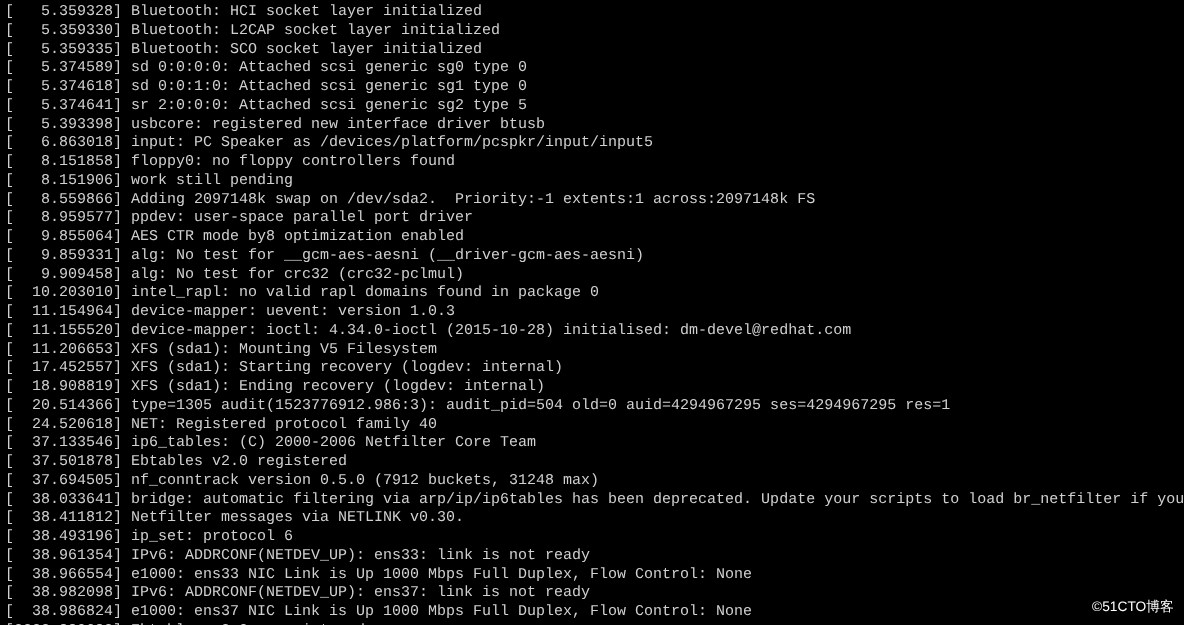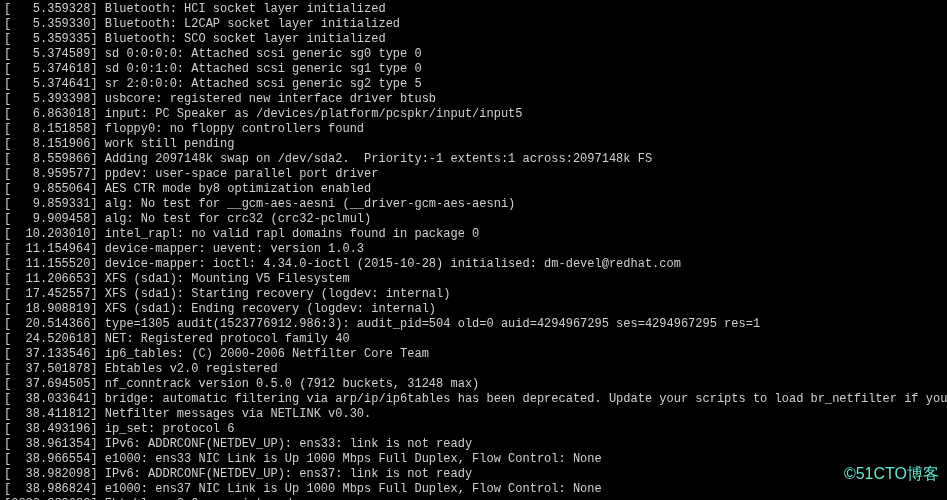--- a/index.html
+++ b/index.html
@@ -1,17 +1,17 @@
 <!DOCTYPE html>
 <html><head>
 <meta charset="utf-8">
 <style>
   html,body{margin:0;padding:0;background:#000;color:#d0d0d0;font-family:"Courier New",Courier,monospace;font-size:12px;line-height:1.25;width:947px;height:500px;overflow:hidden}
   .terminal{padding:2px 4px;white-space:pre}
   .line{display:block}
-  .watermark{position:absolute;right:8px;bottom:16px;color:#5eead4;font-family:Arial,sans-serif;font-size:16px}
+  .watermark{position:absolute;right:8px;bottom:6px;color:#ffffff;font-family:Arial,sans-serif;font-size:11px}
 </style>
 </head>
 <body>
 
 <div class="terminal" id="term"><span class="line">[   5.359328] Bluetooth: HCI socket layer initialized</span><span class="line">[   5.359330] Bluetooth: L2CAP socket layer initialized</span><span class="line">[   5.359335] Bluetooth: SCO socket layer initialized</span><span class="line">[   5.374589] sd 0:0:0:0: Attached scsi generic sg0 type 0</span><span class="line">[   5.374618] sd 0:0:1:0: Attached scsi generic sg1 type 0</span><span class="line">[   5.374641] sr 2:0:0:0: Attached scsi generic sg2 type 5</span><span class="line">[   5.393398] usbcore: registered new interface driver btusb</span><span class="line">[   6.863018] input: PC Speaker as /devices/platform/pcspkr/input/input5</span><span class="line">[   8.151858] floppy0: no floppy controllers found</span><span class="line">[   8.151906] work still pending</span><span class="line">[   8.559866] Adding 2097148k swap on /dev/sda2.  Priority:-1 extents:1 across:2097148k FS</span><span class="line">[   8.959577] ppdev: user-space parallel port driver</span><span class="line">[   9.855064] AES CTR mode by8 optimization enabled</span><span class="line">[   9.859331] alg: No test for __gcm-aes-aesni (__driver-gcm-aes-aesni)</span><span class="line">[   9.909458] alg: No test for crc32 (crc32-pclmul)</span><span class="line">[  10.203010] intel_rapl: no valid rapl domains found in package 0</span><span class="line">[  11.154964] device-mapper: uevent: version 1.0.3</span><span class="line">[  11.155520] device-mapper: ioctl: 4.34.0-ioctl (2015-10-28) initialised: dm-devel@redhat.com</span><span class="line">[  11.206653] XFS (sda1): Mounting V5 Filesystem</span><span class="line">[  17.452557] XFS (sda1): Starting recovery (logdev: internal)</span><span class="line">[  18.908819] XFS (sda1): Ending recovery (logdev: internal)</span><span class="line">[  20.514366] type=1305 audit(1523776912.986:3): audit_pid=504 old=0 auid=4294967295 ses=4294967295 res=1</span><span class="line">[  24.520618] NET: Registered protocol family 40</span><span class="line">[  37.133546] ip6_tables: (C) 2000-2006 Netfilter Core Team</span><span class="line">[  37.501878] Ebtables v2.0 registered</span><span class="line">[  37.694505] nf_conntrack version 0.5.0 (7912 buckets, 31248 max)</span><span class="line">[  38.033641] bridge: automatic filtering via arp/ip/ip6tables has been deprecated. Update your scripts to load br_netfilter if you need this.</span><span class="line">[  38.411812] Netfilter messages via NETLINK v0.30.</span><span class="line">[  38.493196] ip_set: protocol 6</span><span class="line">[  38.961354] IPv6: ADDRCONF(NETDEV_UP): ens33: link is not ready</span><span class="line">[  38.966554] e1000: ens33 NIC Link is Up 1000 Mbps Full Duplex, Flow Control: None</span><span class="line">[  38.982098] IPv6: ADDRCONF(NETDEV_UP): ens37: link is not ready</span><span class="line">[  38.986824] e1000: ens37 NIC Link is Up 1000 Mbps Full Duplex, Flow Control: None</span><span class="line">[2323.889682] Ebtables v2.0 unregistered</span></div>
 
 <div class="watermark">©51CTO博客</div>
 
 </body></html>

